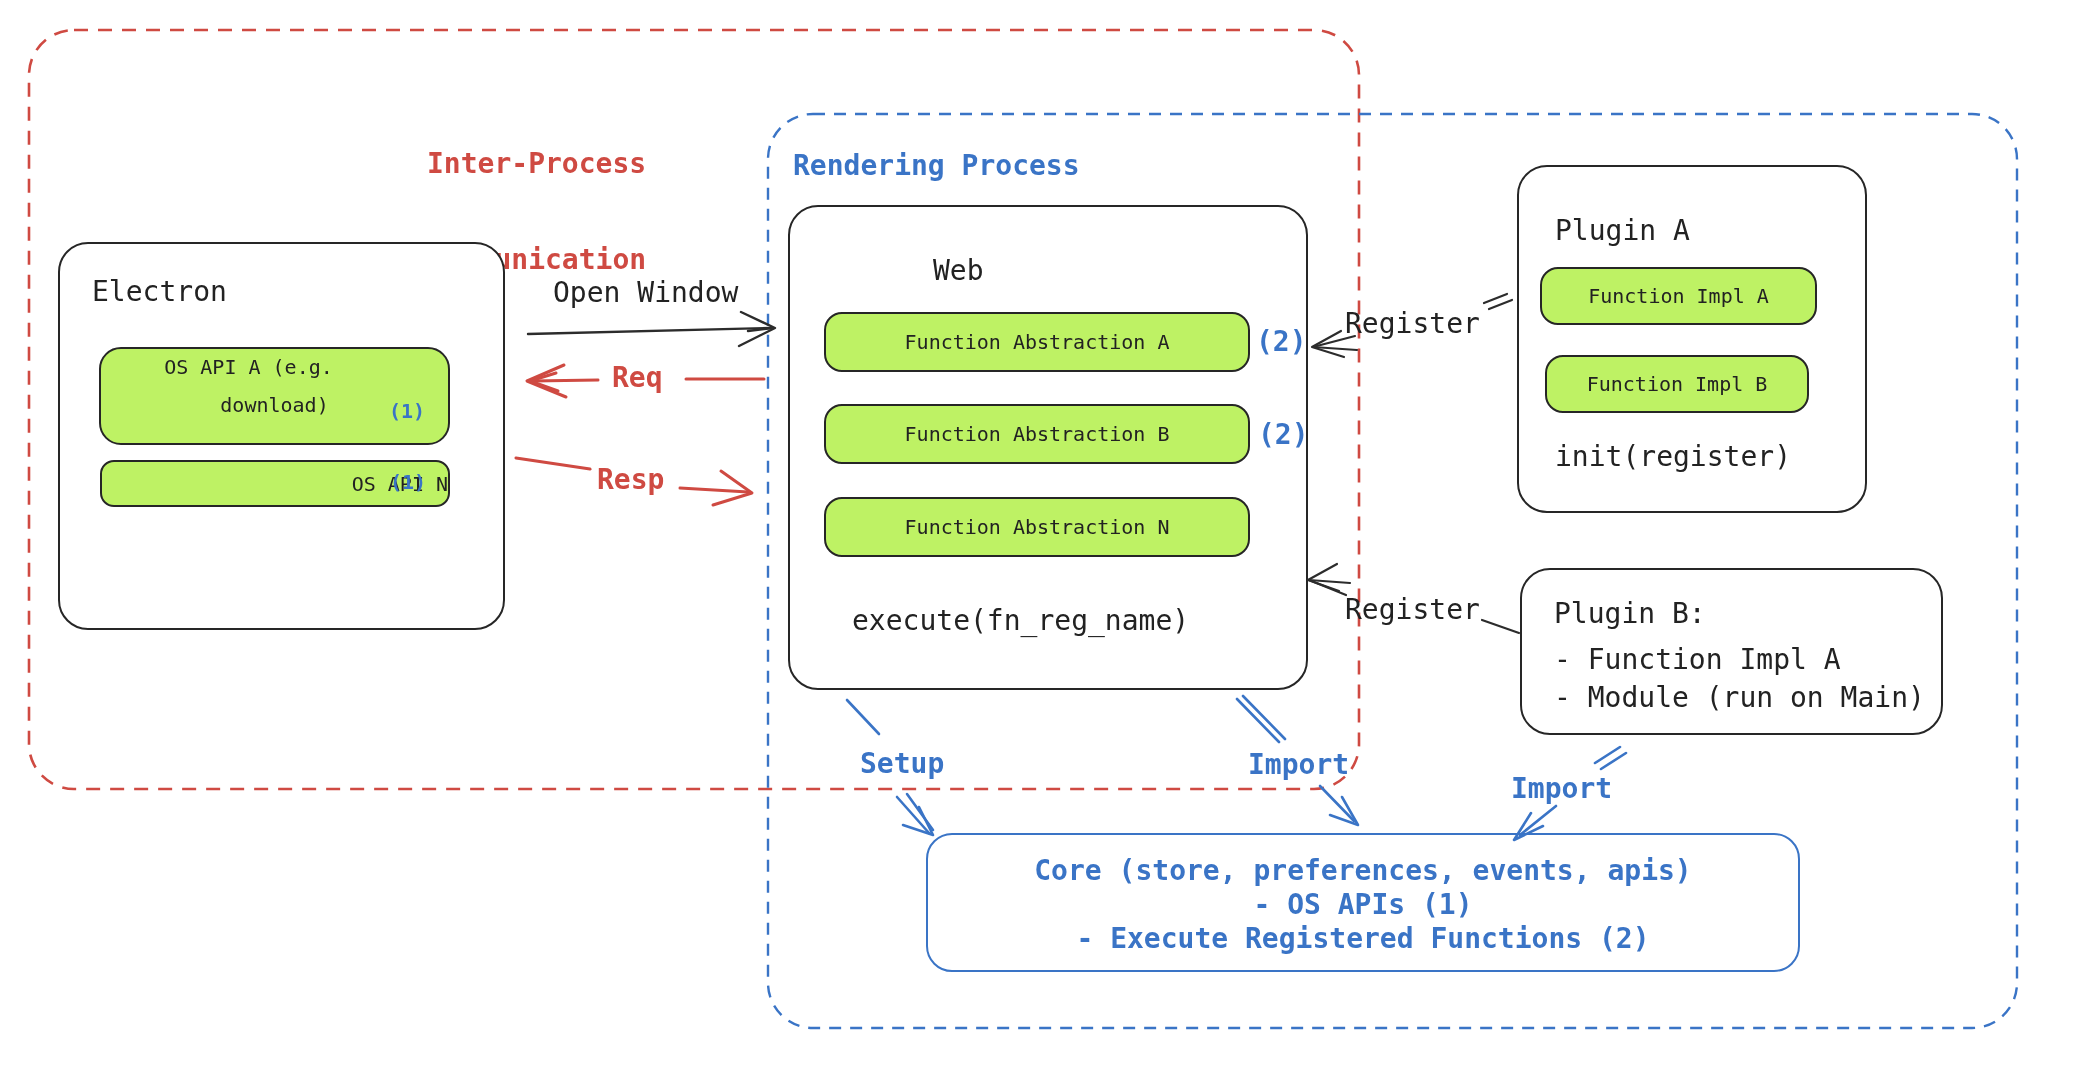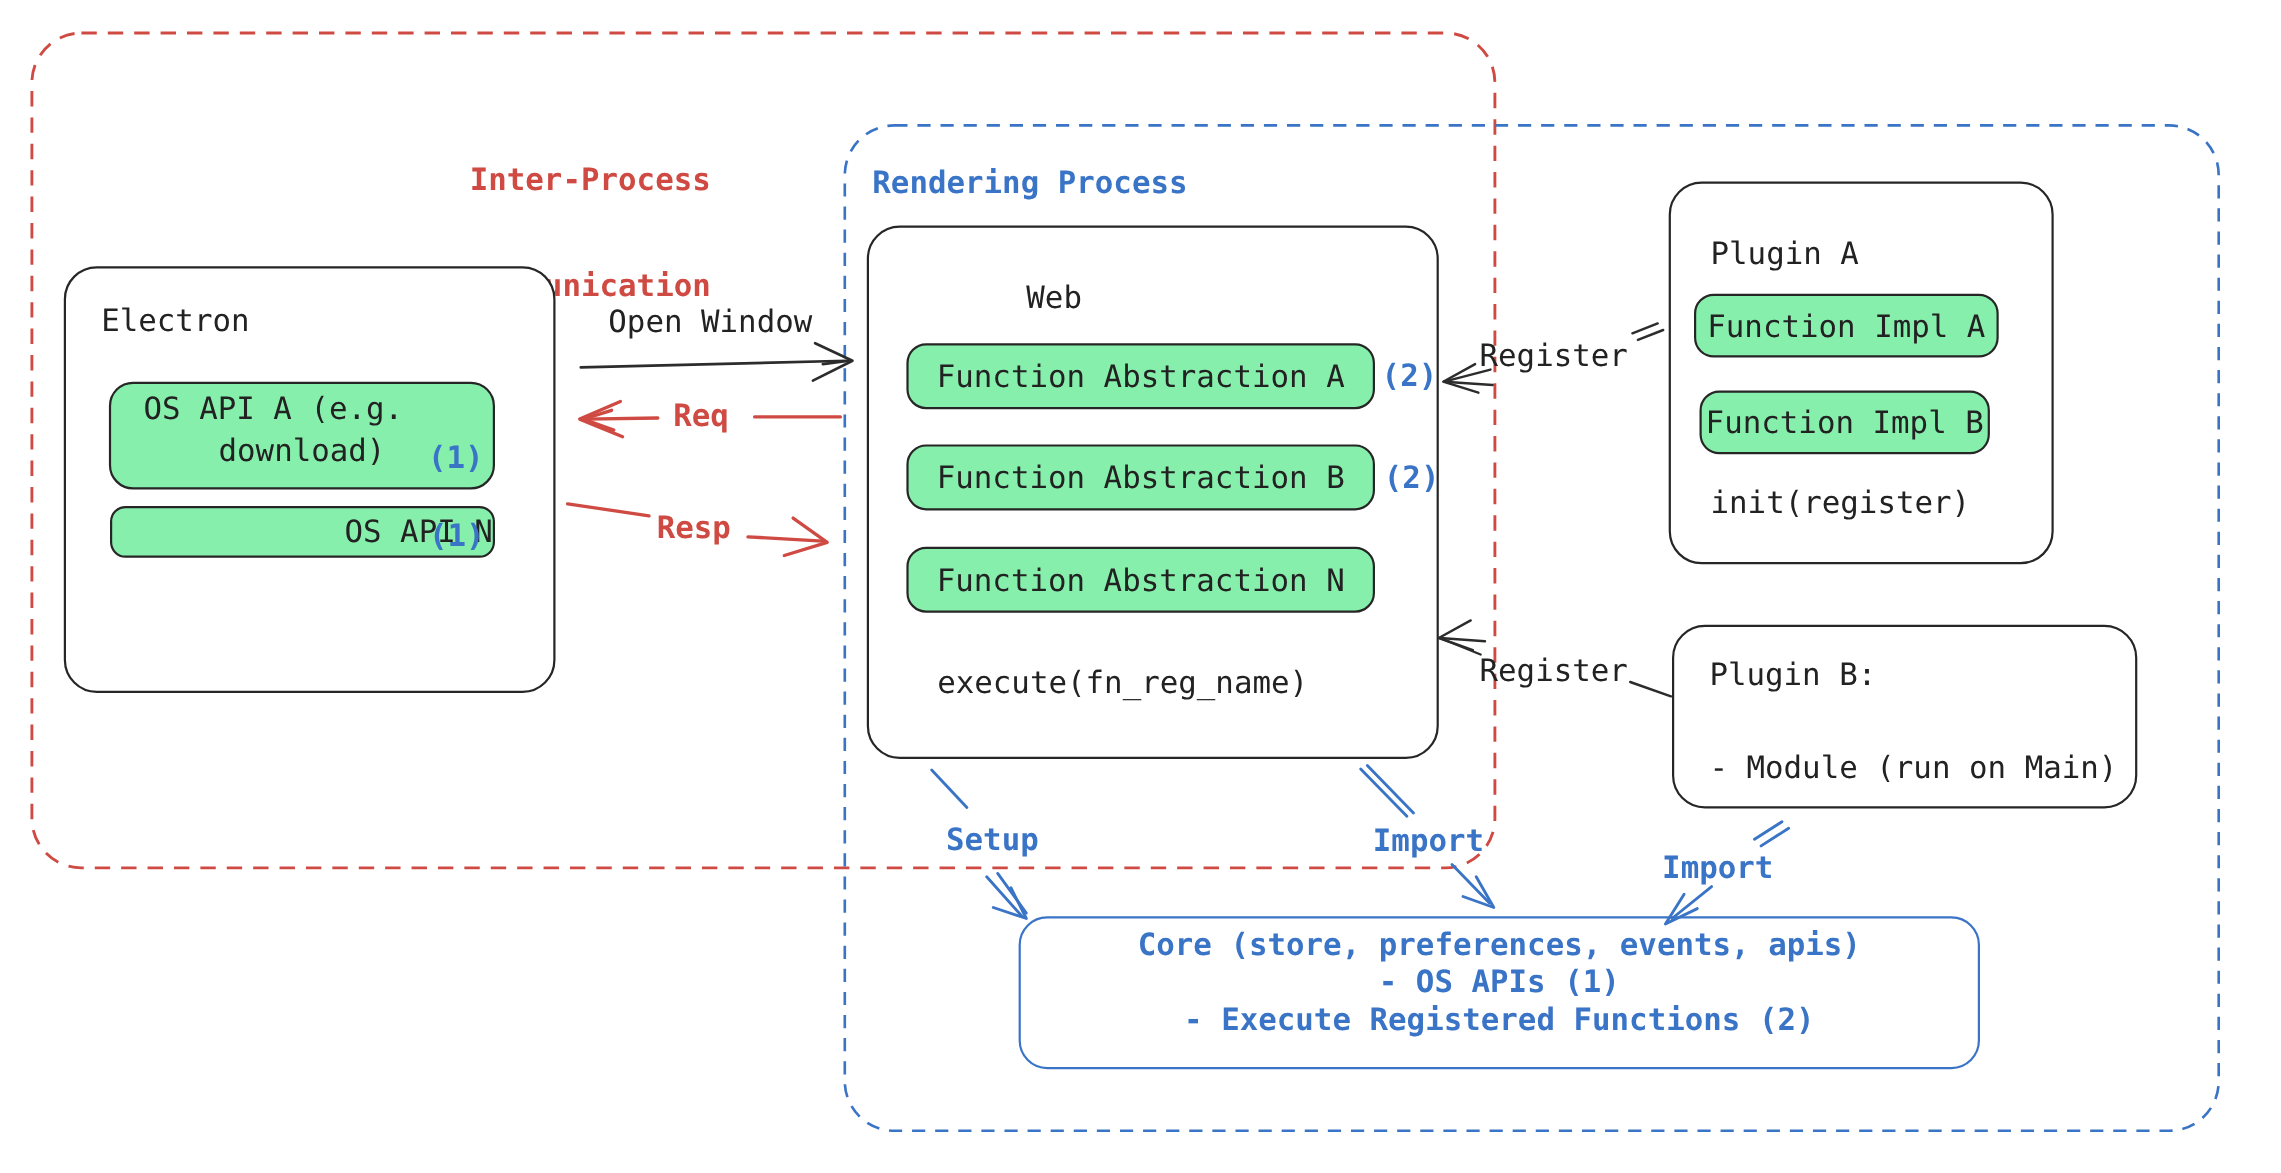--- a/index.html
+++ b/index.html
@@ -25,28 +25,28 @@
   }
   .box {
     position: absolute;
     background: #ffffff;
     border: 2.6px solid #262626;
     border-radius: 30px;
     box-sizing: border-box;
   }
   .subbox {
     position: absolute;
-    background: #86efac;
+    background: #bef264;
     border: 2.3px solid #262626;
     border-radius: 18px;
     box-sizing: border-box;
     display: flex;
     align-items: center;
     justify-content: center;
-    font-size: 28px;
+    font-size: 20px;
     white-space: pre;
   }
   .lbl {
     position: absolute;
     font-size: 28px;
     line-height: 32px;
     white-space: pre;
   }
   .red  { color: var(--red);  font-weight: bold; }
   .blue { color: var(--blue); font-weight: bold; }
@@ -92,21 +92,21 @@
   .core-box {
     position: absolute;
     left: 926px; top: 833px; width: 874px; height: 139px;
     background: #ffffff;
     border: 2.4px solid var(--blue);
     border-radius: 26px;
     box-sizing: border-box;
     display: flex;
     flex-direction: column;
     align-items: center;
-    padding-top: 7px;
+    padding-top: 19px;
     font-size: 28px;
     line-height: 34px;
     color: var(--blue);
     font-weight: bold;
     white-space: pre;
   }
 
   
   .open-window-lbl  { left: 553px;  top: 277px; }
   .req-lbl          { left: 612px;  top: 362px; }
@@ -158,20 +158,21 @@
 
   <div class="box plugin-a-box">
     <div class="lbl plugin-a-title">Plugin A</div>
     <div class="subbox pa-impl-a">Function Impl A</div>
     <div class="subbox pa-impl-b">Function Impl B</div>
     <div class="lbl pa-init">init(register)</div>
   </div>
 
   <div class="box plugin-b-box">
     <div class="lbl pb-line1">Plugin B:</div>
+    <div class="lbl pb-line2">- Function Impl A</div>
     <div class="lbl pb-line3">- Module (run on Main)</div>
   </div>
 
   <div class="core-box">
     <div>Core (store, preferences, events, apis)</div>
     <div>- OS APIs (1)</div>
     <div>- Execute Registered Functions (2)</div>
   </div>
 
   <svg class="layer" fill="none" stroke-linecap="round" stroke-linejoin="round">

